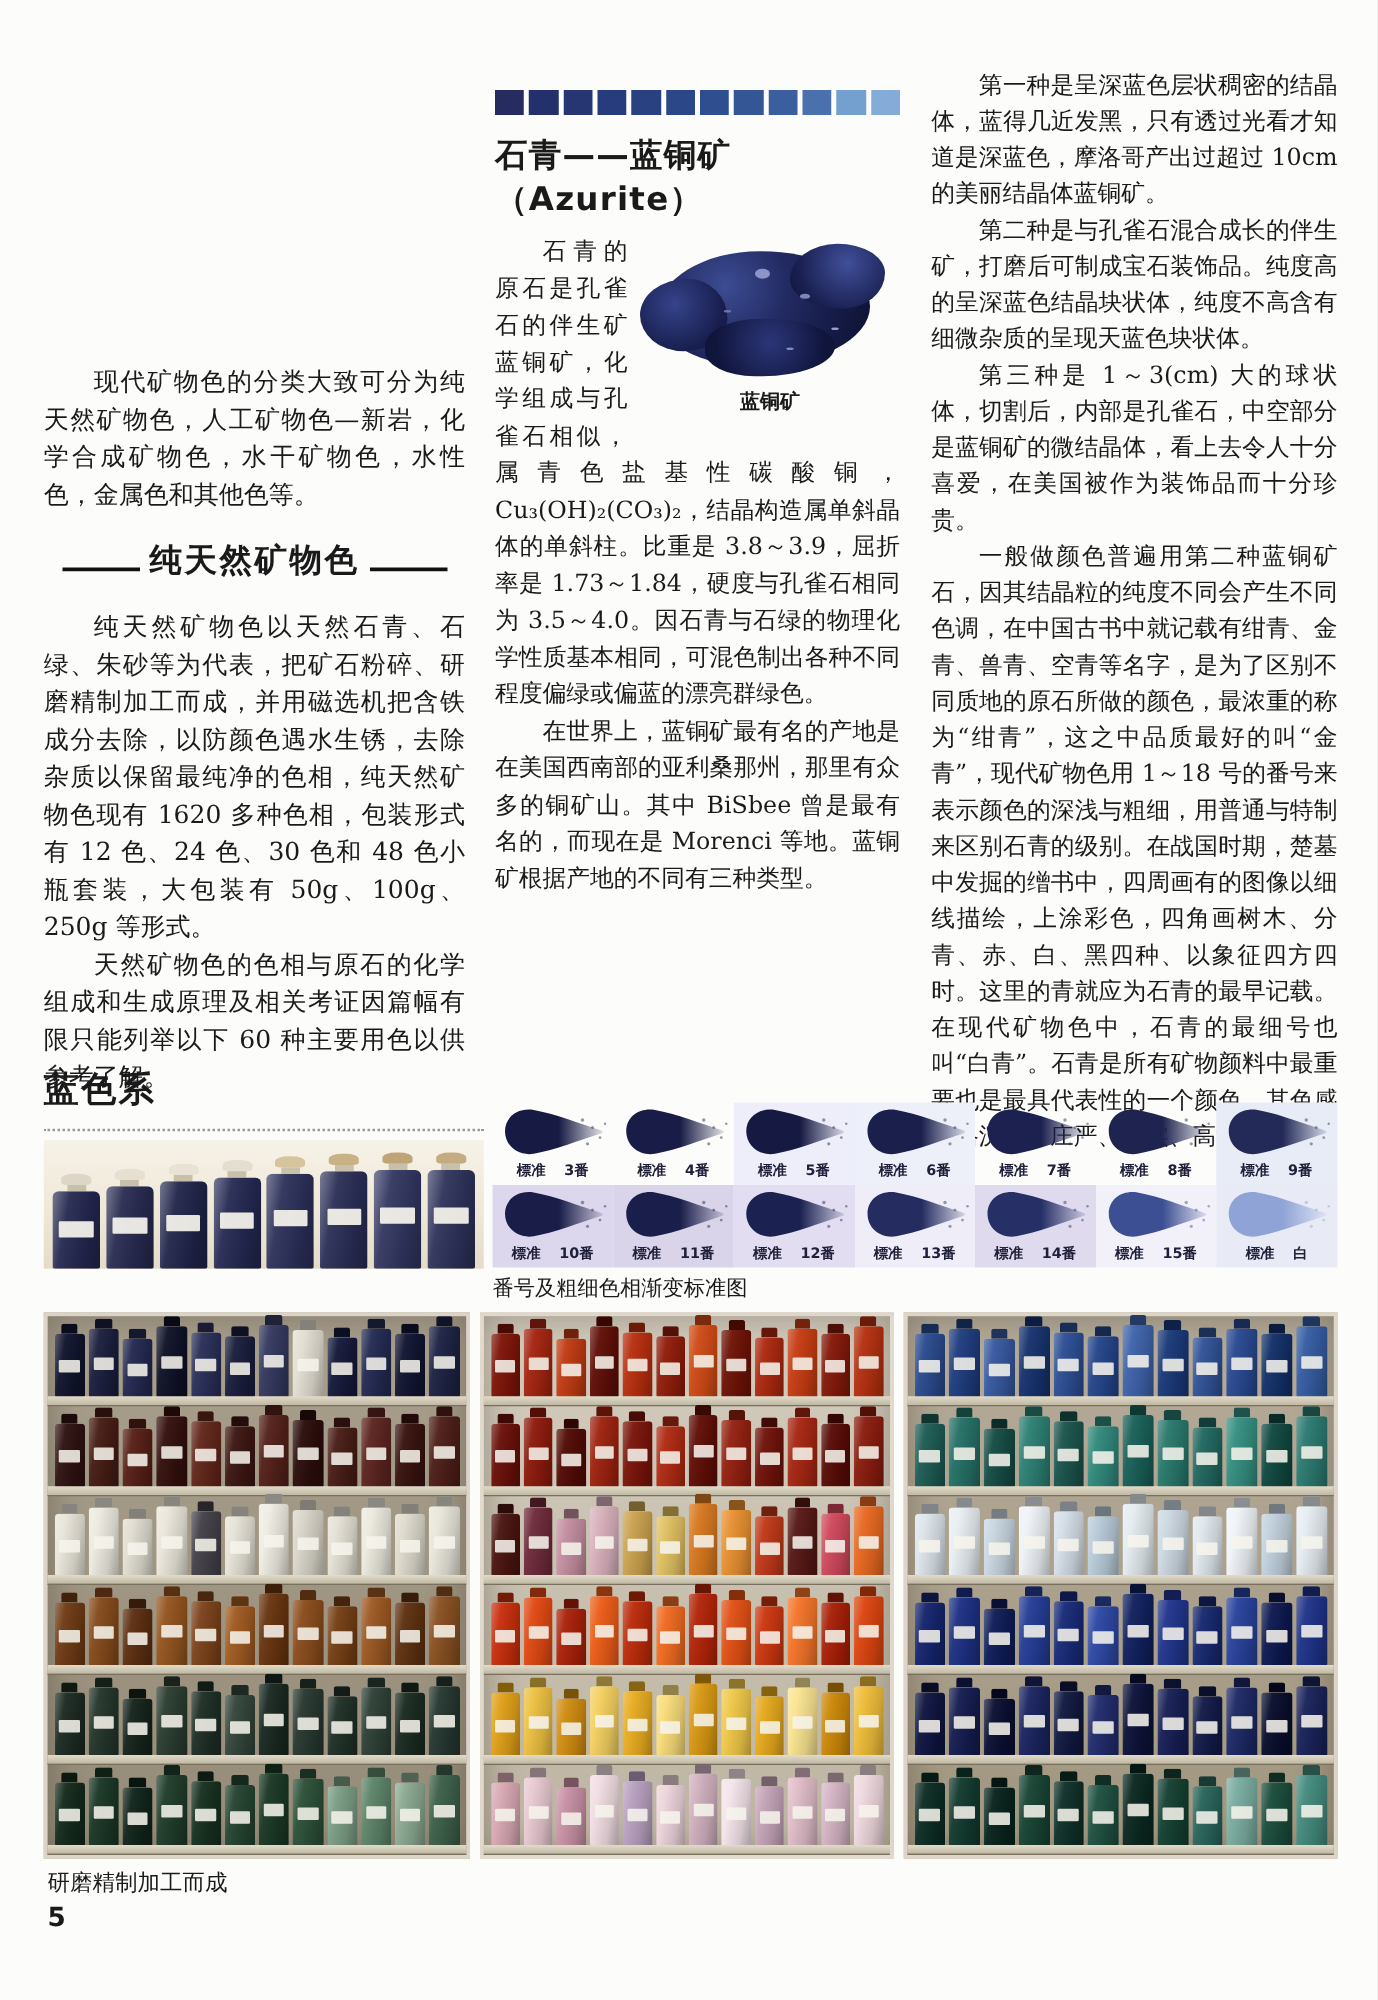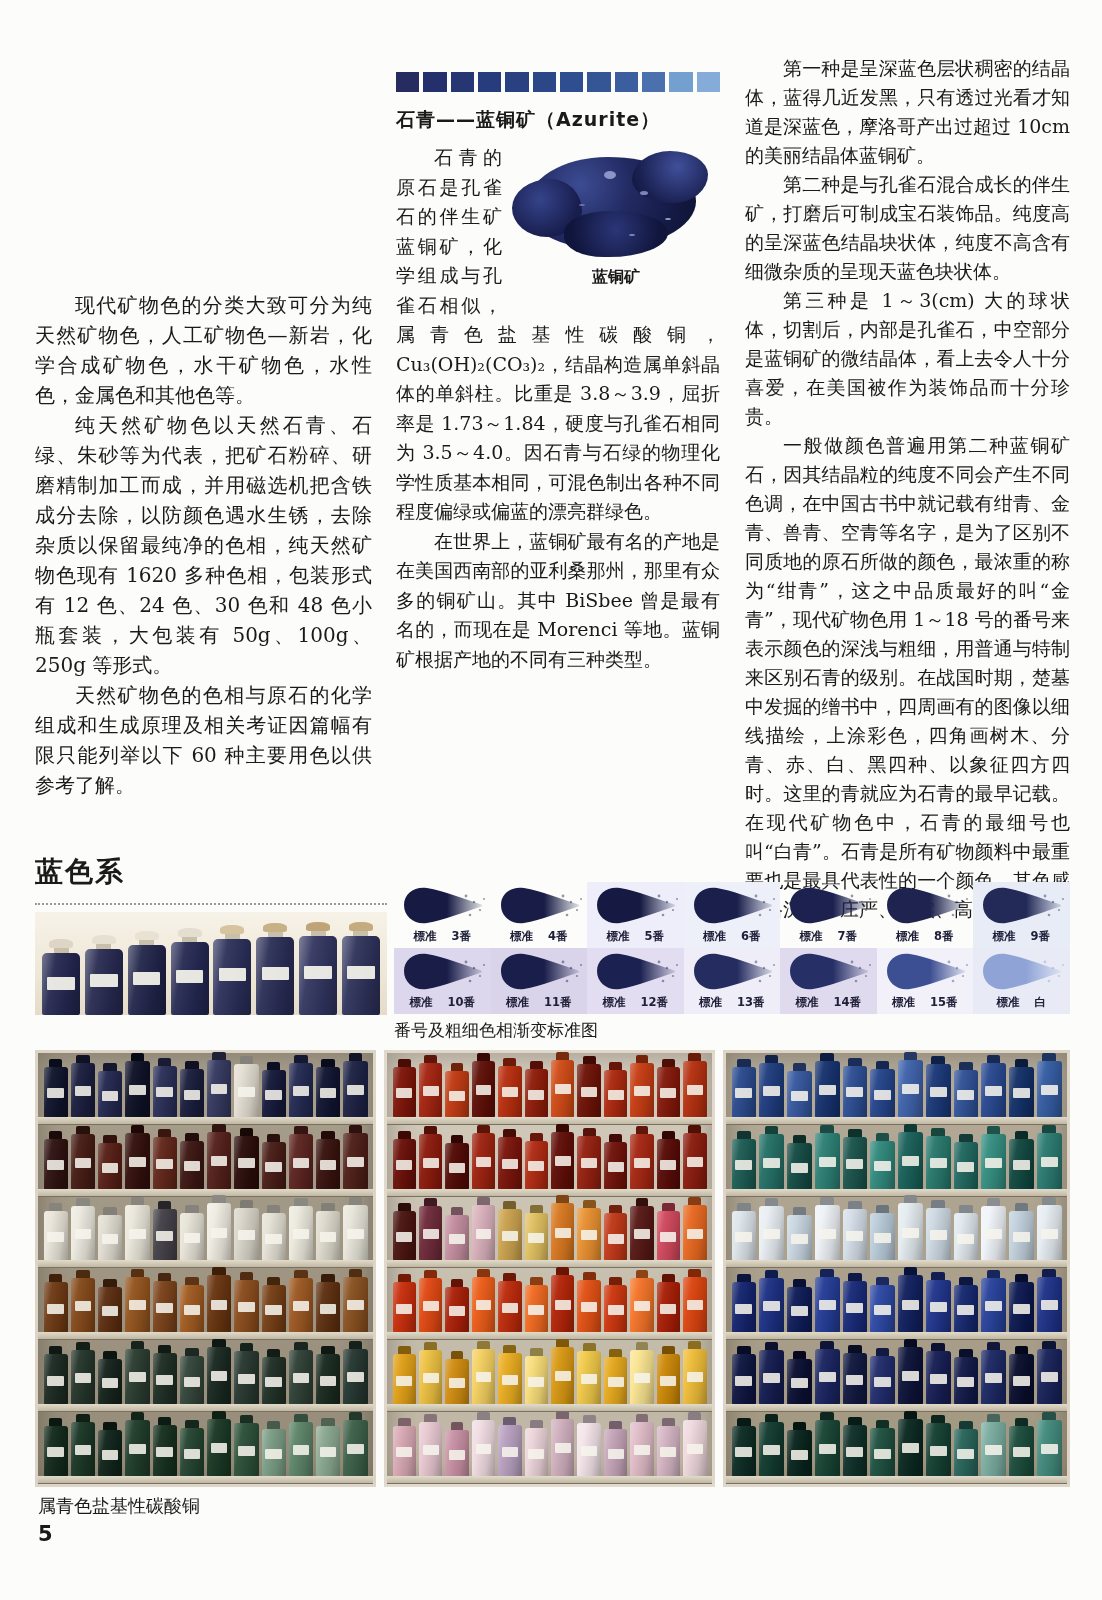--- a/index.html
+++ b/index.html
@@ -22,21 +22,21 @@
   .colp{margin:0;text-indent:2em;text-align:justify;}
   #left-col{left:35px;top:290px;width:337px;font-size:20px;line-height:30px;}
   #left-col .subrow{display:flex;align-items:center;justify-content:center;margin:24px 0 22px;}
   #left-col .subrule{width:62px;border-bottom:3px solid #111;transform:translateY(6px);}
   #left-col .subtext{font-weight:bold;font-size:26px;letter-spacing:2px;padding:0 8px;}
   #left-col .p1{margin-top:0;}
   #mid-col{left:396px;top:72px;width:324px;}
   #gradient-squares{display:flex;gap:4px;height:20px;margin-bottom:15px;}
   .gsq{flex:1;height:20px;}
   #mid-heading{font-family:"DejaVu Sans","Liberation Sans",sans-serif;font-weight:bold;
-    font-size:19px;margin:0 0 10px;letter-spacing:1px;}
+    font-size:26px;margin:0 0 10px;letter-spacing:1px;}
   #mid-body{font-size:19px;line-height:29.5px;text-align:justify;}
   #mid-body p{margin:0;text-indent:2em;}
   
   #azurite-fig{float:right;width:208px;height:146px;margin:2px 0 2px 10px;position:relative;}
   .az-blob{position:absolute;}
   .az1{left:14px;top:12px;width:170px;height:92px;border-radius:48% 52% 55% 45%/55% 48% 52% 45%;
     background:radial-gradient(circle at 32% 30%,#3c4c92 0%,#222a62 38%,#141a44 72%,#0c102e 100%);}
   .az2{left:0px;top:34px;width:70px;height:58px;border-radius:55% 45% 50% 50%/50% 55% 45% 50%;
     background:radial-gradient(circle at 40% 35%,#35438a,#171d4c 70%);}
   .az3{left:120px;top:6px;width:76px;height:52px;border-radius:50% 50% 45% 55%/55% 45% 55% 45%;
@@ -90,20 +90,25 @@
   #page-number{left:38px;top:1522px;font-family:"DejaVu Sans","Liberation Sans",sans-serif;font-weight:bold;font-size:21px;}
 </style>
 </head>
 <body>
 
 <div id="page">
 
 
   <div id="left-col" class="abs">
     <p class="colp">现代矿物色的分类大致可分为纯天然矿物色，人工矿物色—新岩，化学合成矿物色，水干矿物色，水性色，金属色和其他色等。</p>
+    <div class="subrow">
+      <span class="subrule"></span>
+      <span class="subtext">纯天然矿物色</span>
+      <span class="subrule"></span>
+    </div>
     <p class="colp p1">纯天然矿物色以天然石青、石绿、朱砂等为代表，把矿石粉碎、研磨精制加工而成，并用磁选机把含铁成分去除，以防颜色遇水生锈，去除杂质以保留最纯净的色相，纯天然矿物色现有 1620 多种色相，包装形式有 12 色、24 色、30 色和 48 色小瓶套装，大包装有 50g、100g、250g 等形式。</p>
     <p class="colp">天然矿物色的色相与原石的化学组成和生成原理及相关考证因篇幅有限只能列举以下 60 种主要用色以供参考了解。</p>
   </div>
 
   <div id="mid-col" class="abs">
     <div id="gradient-squares">
         <div class="gsq" style="background: rgb(38, 43, 96);"></div>
         <div class="gsq" style="background: rgb(36, 48, 107);"></div>
         <div class="gsq" style="background: rgb(37, 54, 115);"></div>
         <div class="gsq" style="background: rgb(39, 60, 124);"></div>
@@ -1880,16 +1885,16 @@
         <div class="sbottle" style="height: 90%;">
           <div class="scap" style="background-color:#428a7c"></div>
           <div class="sbody" style="background-color:#428a7c">
             <div class="slbl"></div>
           </div>
         </div>
         <div class="shelf-board"></div>
       </div>
     </div>
 
-  <div id="bottom-caption" class="abs">属青色盐基性碳酸铜</div>
+  <div id="bottom-caption" class="abs">研磨精制加工而成</div>
   <div id="page-number" class="abs">5</div>
 
 </div>
 
 </body></html>

